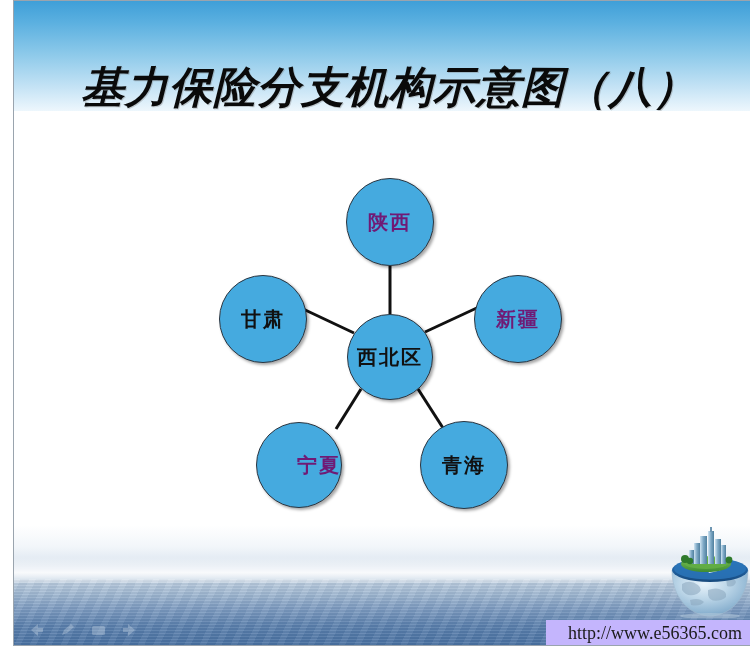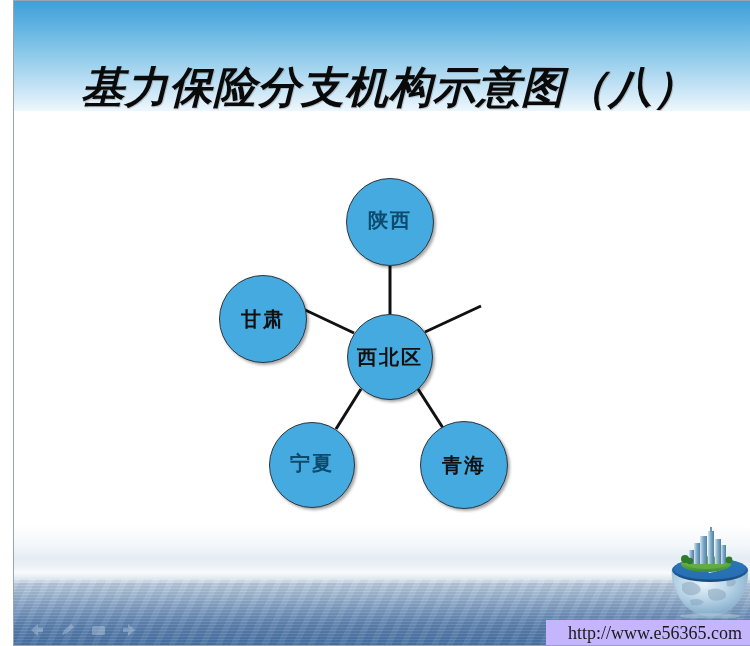--- a/index.html
+++ b/index.html
@@ -118,21 +118,21 @@
   }
   .node span {
     font-family: "Liberation Serif", "DejaVu Serif", serif;
     font-size: 20px;
     font-weight: 600;
     line-height: 1;
     letter-spacing: 2px;
     white-space: nowrap;
   }
   .ink-black span { color: #111111; }
-  .ink-purple span { color: #0c4a6e; font-family: Liberation Mono, monospace; }
+  .ink-purple span { color: #701a75; }
 
   
   .logo {
     position: absolute;
     left: 650px; top: 525px;
     width: 92px; height: 92px;
   }
   .url-band {
     position: absolute;
     left: 532px; top: 619px;
@@ -183,26 +183,29 @@
       <line x1="404" y1="388" x2="429" y2="427"></line>
       <line x1="347" y1="388" x2="322" y2="428"></line>
       <line x1="340" y1="332" x2="287" y2="307"></line>
     </g>
   </svg>
 
   <div class="node ink-purple" style="left:332px; top:177px; width:88px; height:88px;">
     <span>陕西</span>
   </div>
 
+  <div class="node ink-purple" style="left:460px; top:274px; width:88px; height:88px;">
+    <span>新疆</span>
+  </div>
 
   <div class="node ink-black" style="left:406px; top:420px; width:88px; height:88px;">
     <span>青海</span>
   </div>
 
-  <div class="node ink-purple" style="left:255px; top:421px; width:86px; height:86px;">
+  <div class="node ink-purple" style="left:242px; top:421px; width:86px; height:86px;justify-content:flex-end;">
     <span>宁夏</span>
   </div>
 
   <div class="node ink-black" style="left:205px; top:274px; width:88px; height:88px;">
     <span>甘肃</span>
   </div>
 
   <div class="node ink-black" style="left:333px; top:313px; width:86px; height:86px;">
     <span>西北区</span>
   </div>

